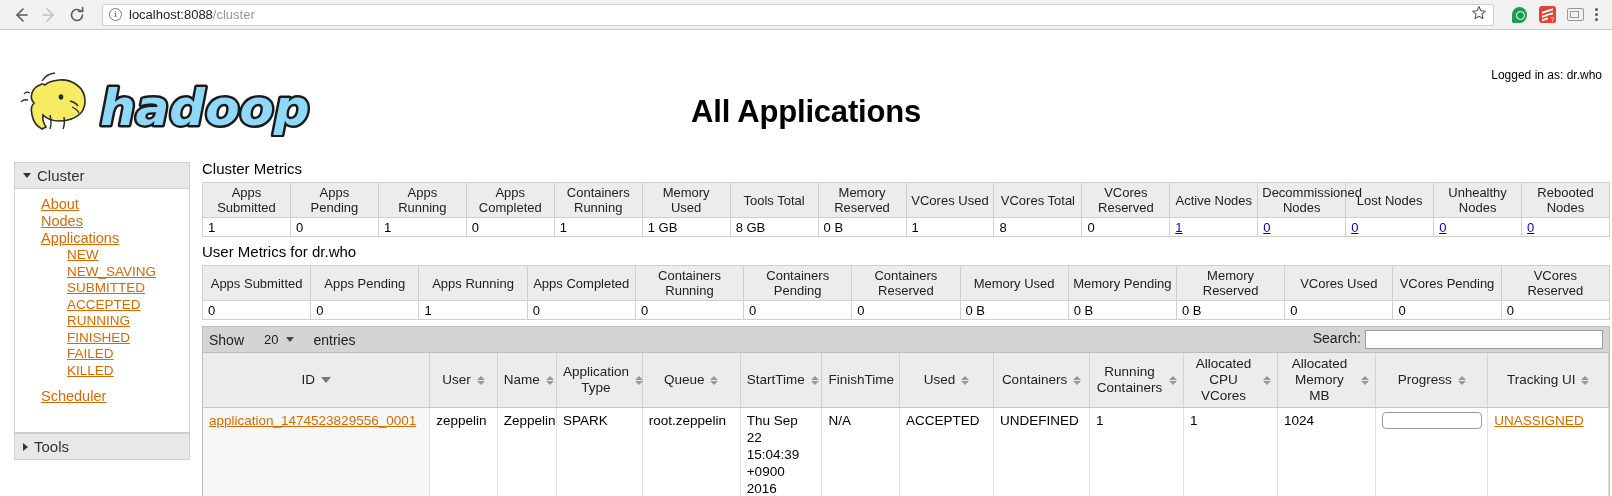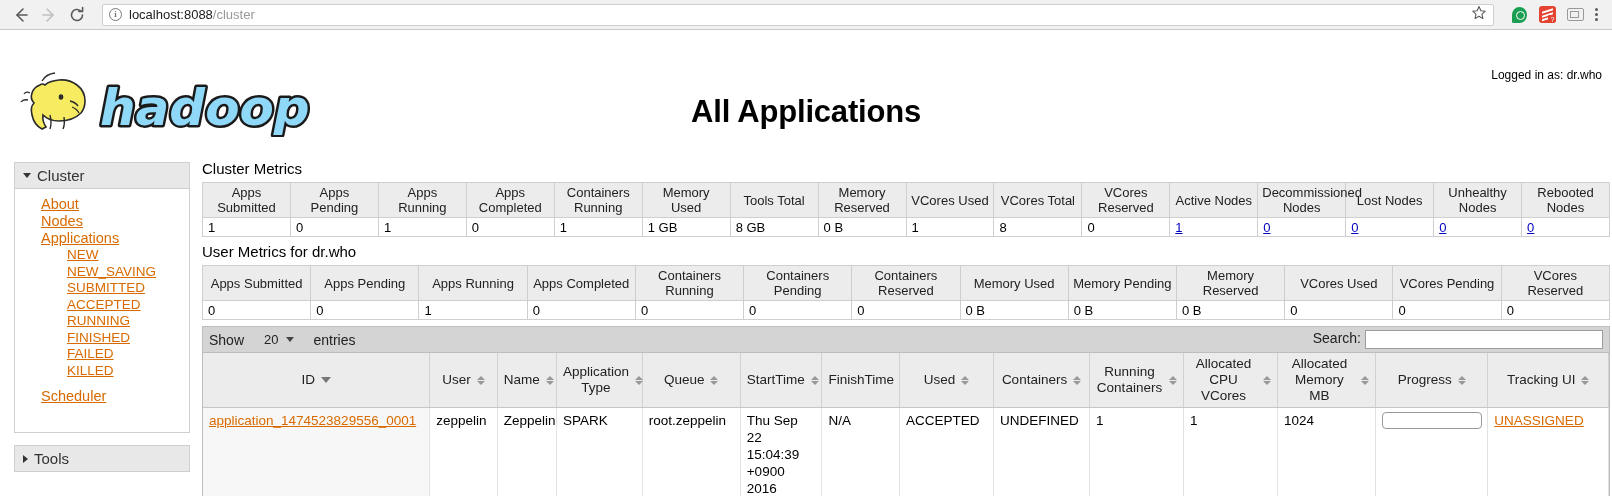--- a/index.html
+++ b/index.html
@@ -181,21 +181,21 @@
   .nav-link {
     display: block;
     color: #d96a00;
     text-decoration: underline;
     font-size: 14.5px;
     line-height: 17px;
     padding-left: 26px;
   }
   .nav-link.sub { padding-left: 52px; font-size: 13.5px; line-height: 16.5px; }
   .nav-spacer { height: 9px; }
-  .tools-panel { margin-top: 12px; }
+  .tools-panel { margin-top: 0; }
 
   
   .content {
     position: absolute;
     left: 202px; top: 130px;
     right: 2px;
   }
   .section-title {
     font-size: 15px;
     color: #000;

